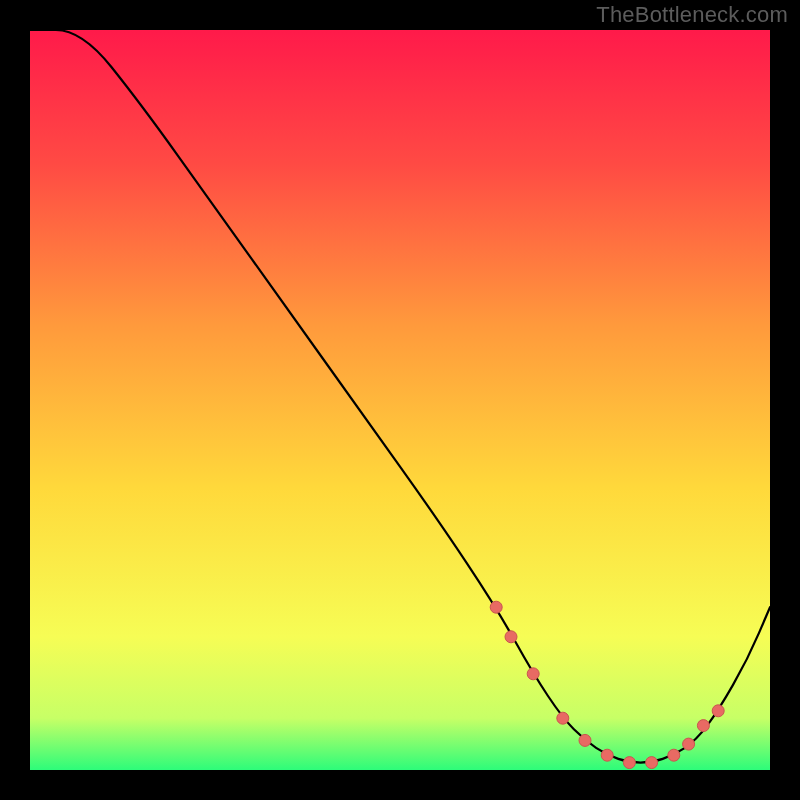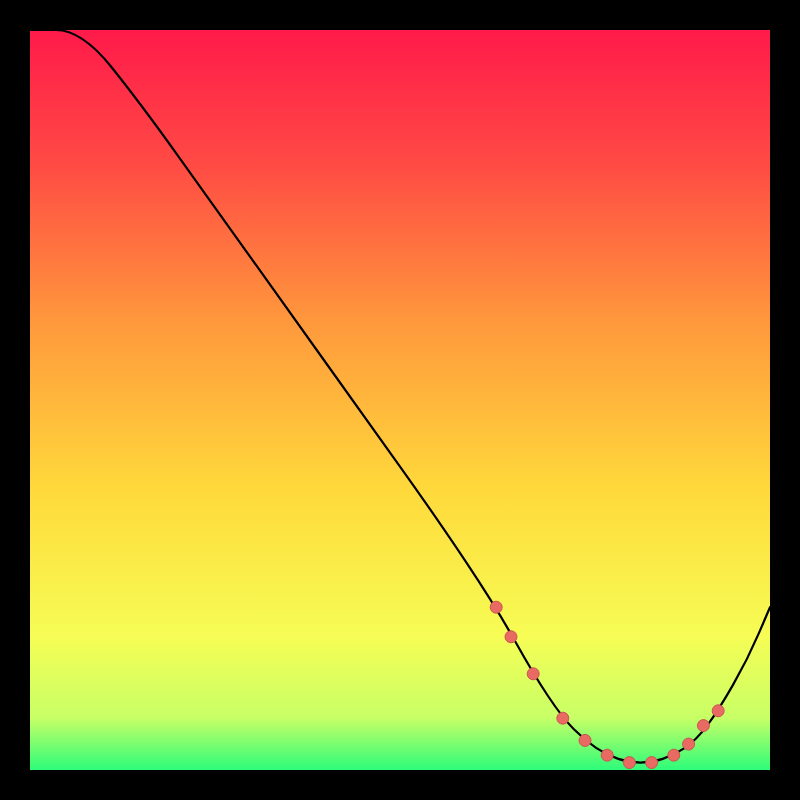--- a/index.html
+++ b/index.html
@@ -30,20 +30,21 @@
   svg {
     position: absolute;
     top: 0;
     left: 0;
   }
 </style>
 </head>
 <body>
 <div class="frame">
 
+  <div class="watermark">TheBottleneck.com</div>
 
   <svg id="chartsvg" width="800" height="800" viewBox="0 0 800 800">
     <defs>
       <linearGradient id="bgGrad" x1="0" y1="0" x2="0" y2="1">
         <stop id="g0" offset="0%" stop-color="#ff1a4a"></stop>
         <stop id="g1" offset="18%" stop-color="#ff4a44"></stop>
         <stop id="g2" offset="40%" stop-color="#ff9a3c"></stop>
         <stop id="g3" offset="62%" stop-color="#ffd93b"></stop>
         <stop id="g4" offset="82%" stop-color="#f6fd55"></stop>
         <stop id="g5" offset="93%" stop-color="#c7ff66"></stop>

